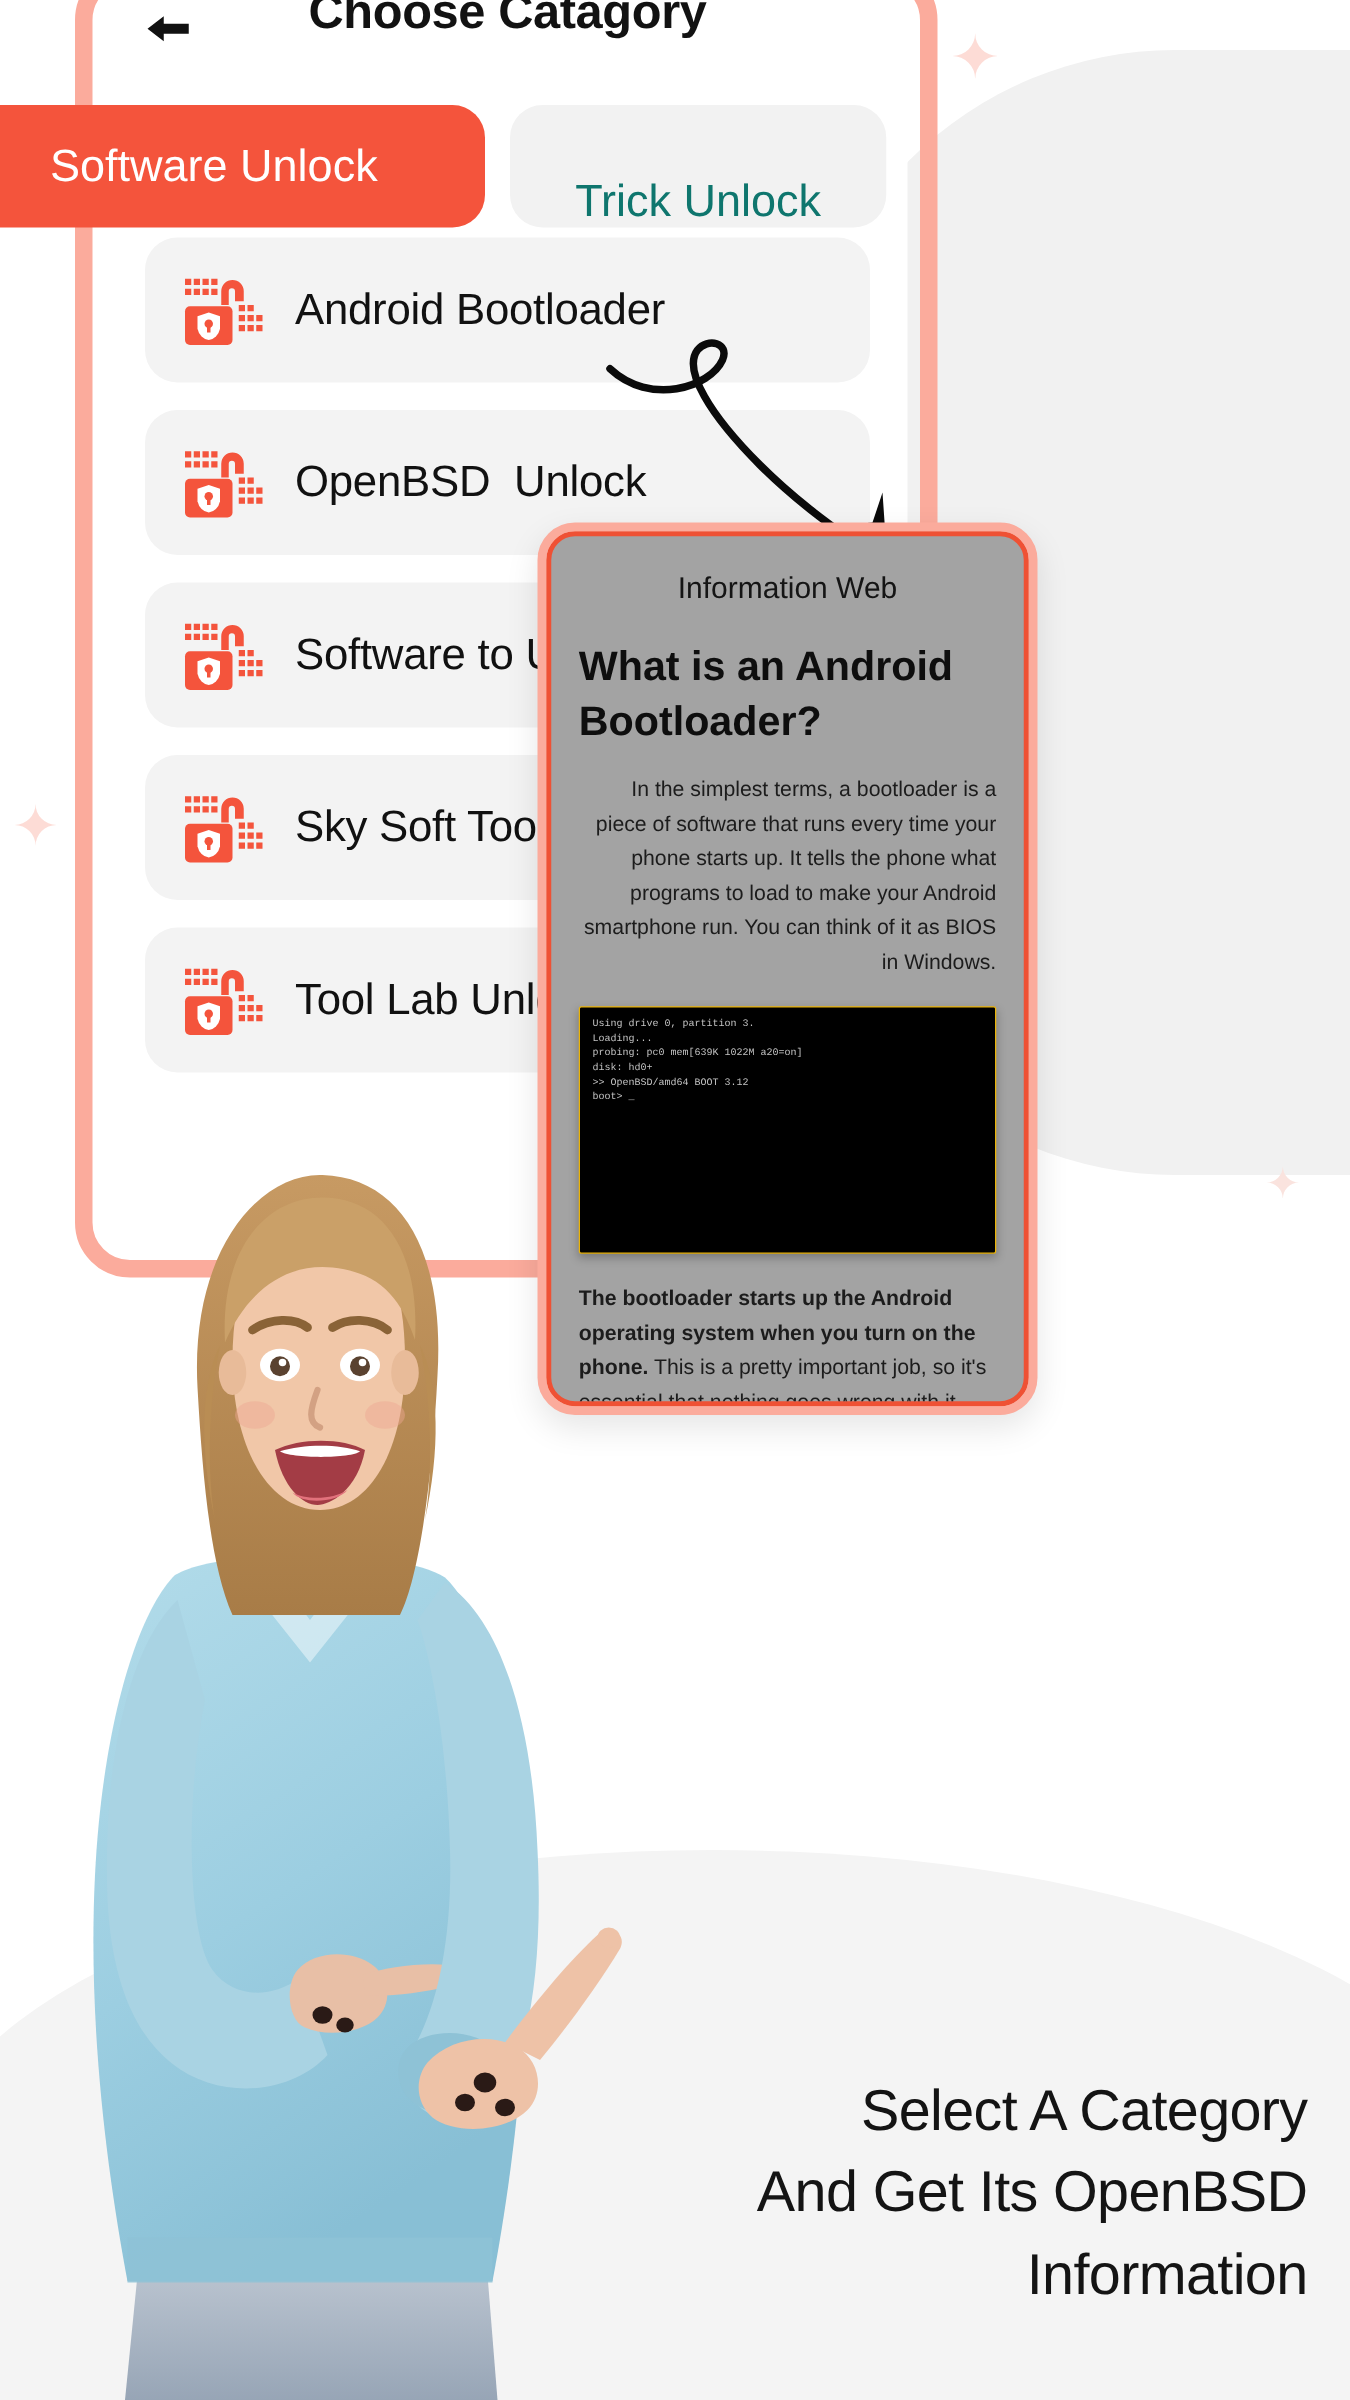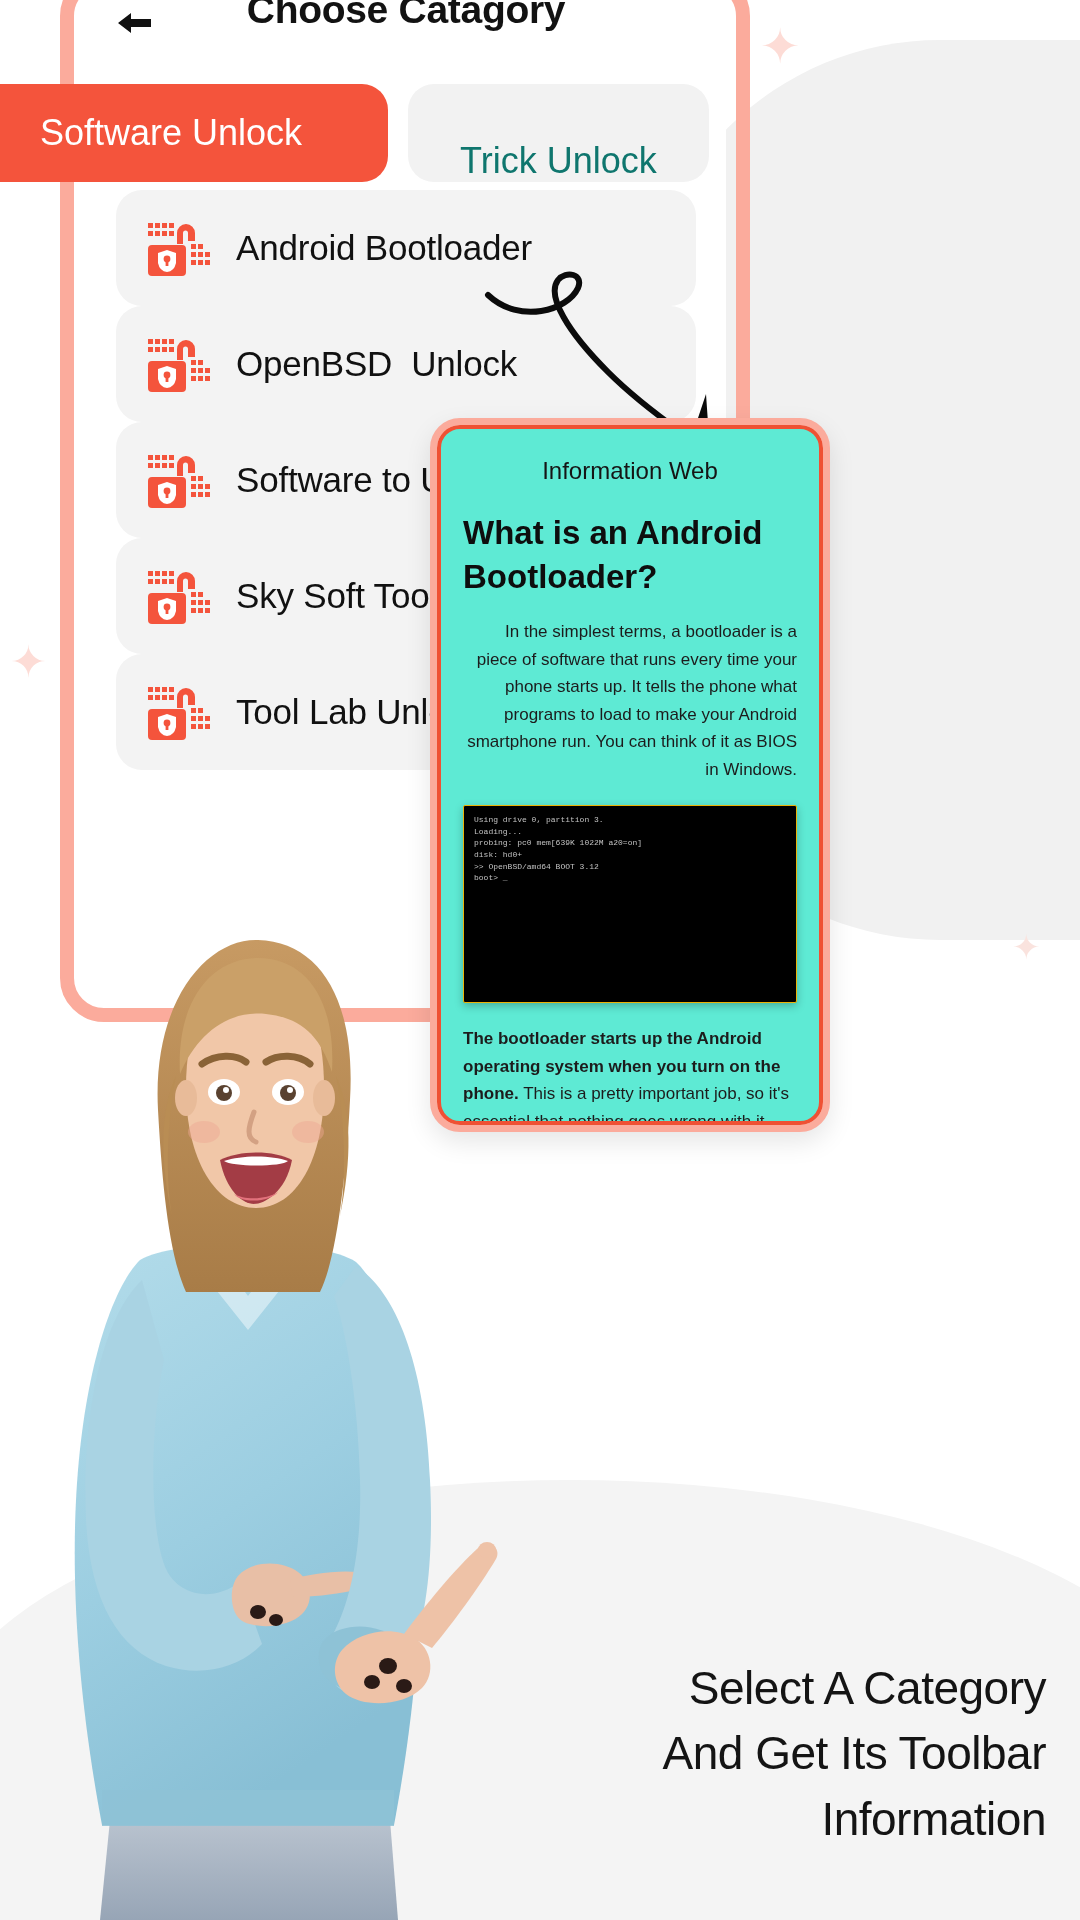--- a/index.html
+++ b/index.html
@@ -109,21 +109,21 @@
     color:#0f766e;
     padding:0 52px;
     align-items:flex-end;
   }
 
   
   .cat-list{
     position:absolute;
     left:0; right:0; top:210px;
     padding:0 30px;
-    display:flex; flex-direction:column; 
+    display:flex; flex-direction:column; gap:22px;
   }
   .cat-item{
     height:116px;
     background:#f3f3f3;
     border-radius:26px;
     display:flex; align-items:center;
     padding-left:30px;
     cursor:pointer;
   }
   .cat-icon{
@@ -145,21 +145,21 @@
     background:#ffffff;
     border:7px solid #fbab9c;
     border-radius:30px;
     z-index:9;
     box-shadow:0 10px 26px rgba(0,0,0,0.10);
   }
   .info-card-inner{
     position:absolute; inset:0;
     border:4px solid #ef5134;
     border-radius:23px;
-    background:#5eead4;
+    background:#a3a3a3;
     overflow:hidden;
     padding:20px 20px 0 20px;
   }
   .info-card-title{
     text-align:center;
     font-size:24px;
     color:#151515;
     margin-top:8px;
     margin-bottom:26px;
   }
@@ -544,15 +544,15 @@
            C 252 344, 236 330, 230 300 Z" fill="#a33c45"></path>
   <path d="M234 301 C 252 295, 282 295, 298 301 C 292 307, 242 307, 234 301 Z" fill="#ffffff"></path>
   <path d="M244 334 C 254 340, 276 340, 288 332 C 280 342, 252 344, 244 334 Z" fill="#e2727c"></path>
 
   <ellipse cx="214" cy="272" rx="16" ry="11" fill="#eda693" opacity="0.45"></ellipse>
   <ellipse cx="318" cy="272" rx="16" ry="11" fill="#eda693" opacity="0.45"></ellipse>
 </svg>
 
 <div class="tagline">
   <div>Select A Category</div>
-  <div>And Get Its Toolbar</div>
+  <div>And Get Its OpenBSD</div>
   <div>Information</div>
 </div>
 
 </body></html>

